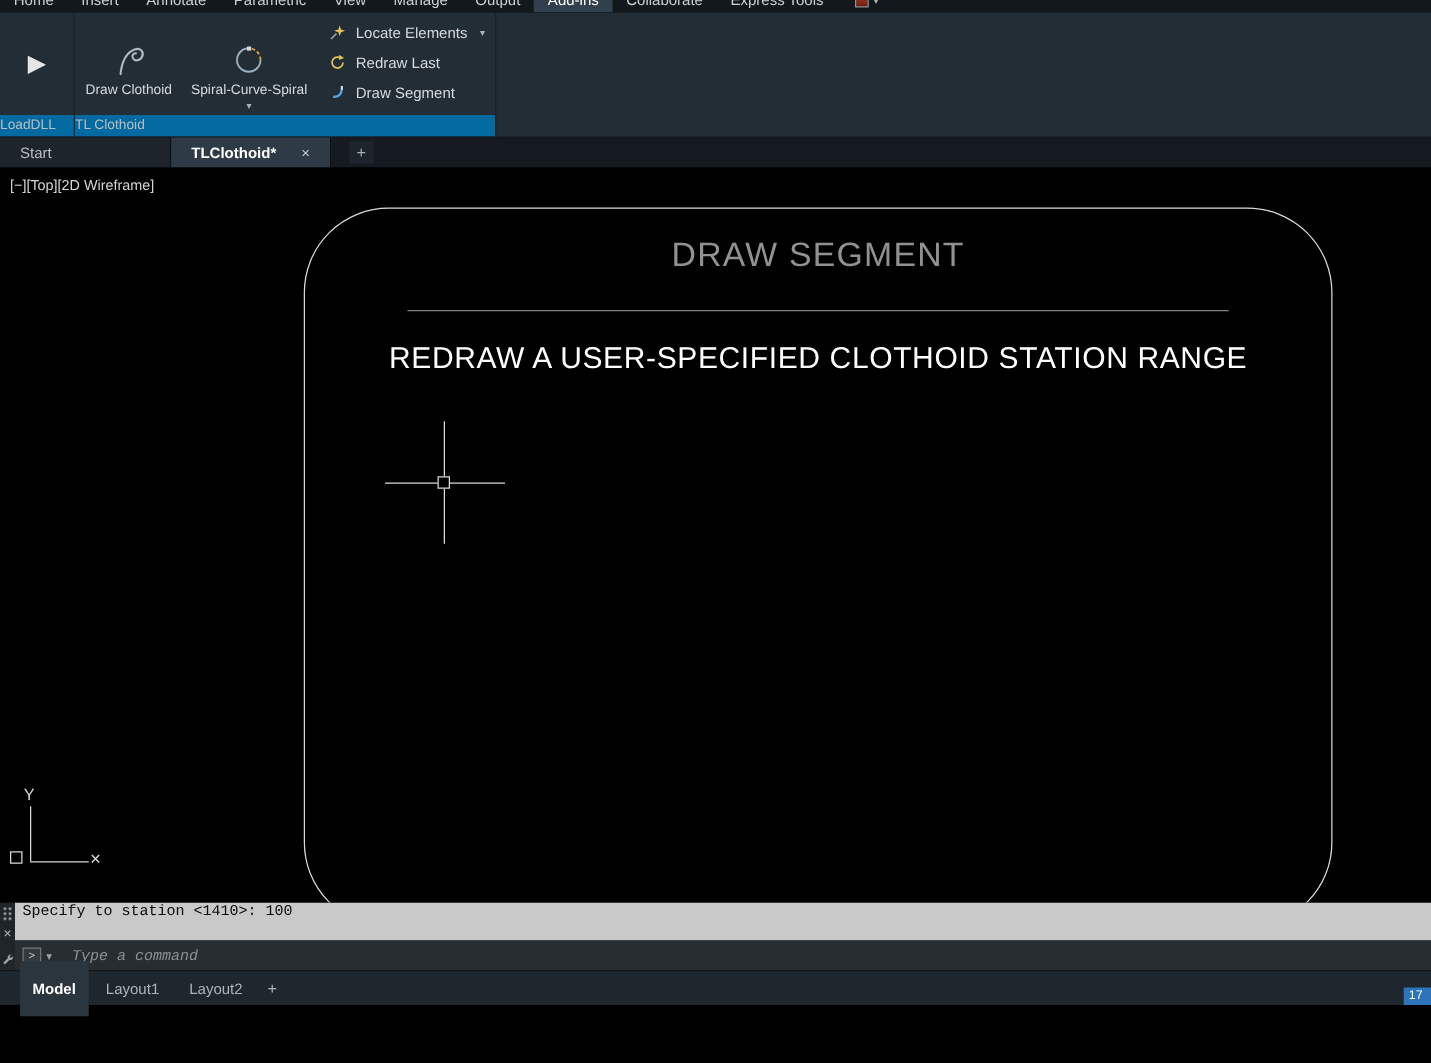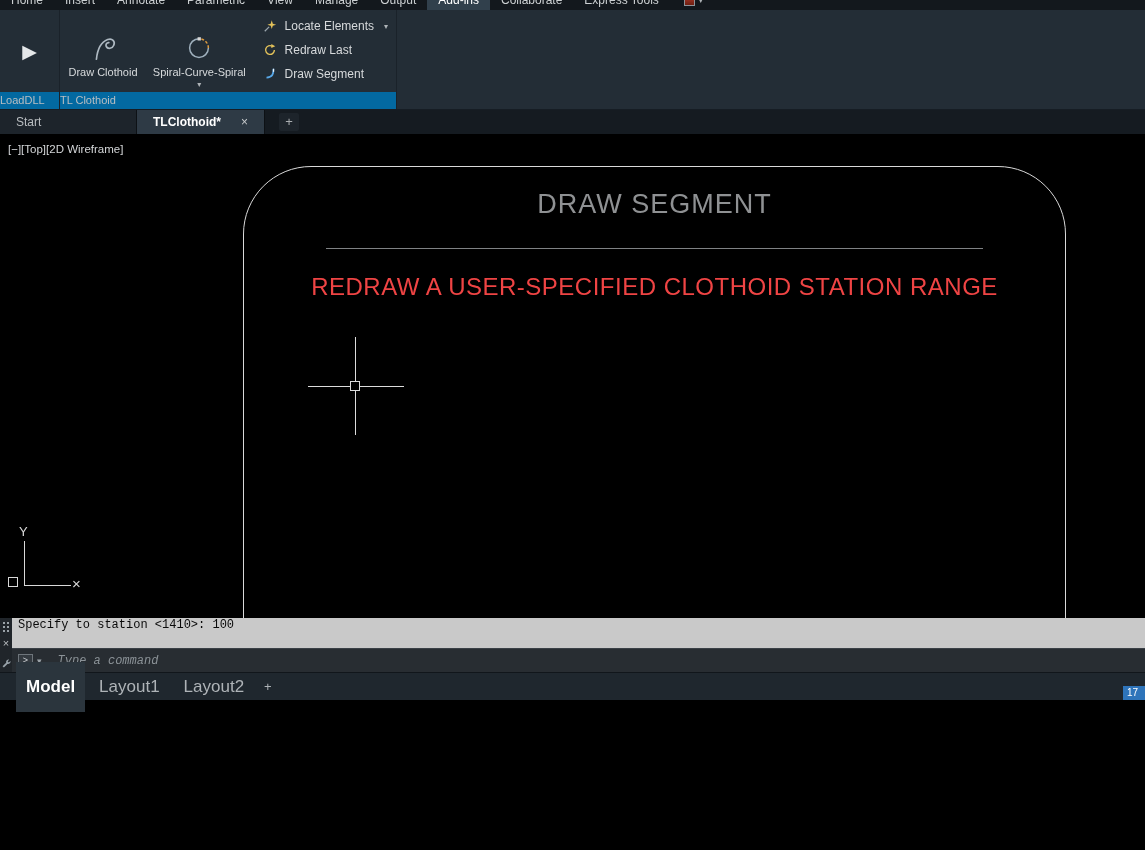--- a/index.html
+++ b/index.html
@@ -1,18 +1,18 @@
 <!DOCTYPE html>
 <html><head>
 <meta charset="utf-8">
 <style>
   * { margin:0; padding:0; box-sizing:border-box; }
   html,body { width:1145px; height:850px; overflow:hidden; background:#000;
               font-family:"Liberation Sans", sans-serif; }
-  .app { width:1145px; height:700px; display:flex; flex-direction:column; }
+  .app { width:1145px; height:804px; display:flex; flex-direction:column; }
 
   
   .menubar { height:10px; background:#13181d; overflow:hidden; flex:none; }
   .menubar-inner { display:flex; align-items:center; margin-top:-9px; height:19px; }
   .menu-tab { padding:0 11px; font-size:12px; color:#ccd0d2; line-height:19px; white-space:nowrap; cursor:default; }
   .menu-tab.active { background:#31404c; color:#fff; }
   .menu-extra { display:flex; align-items:center; gap:4px; margin-left:14px; }
   .menu-extra-ico { width:11px; height:11px; background:linear-gradient(#b23a2a,#6e1f12); border:1px solid #8d9298; }
   .menu-chevron { color:#aeb3b7; font-size:8px; }
 
@@ -50,21 +50,21 @@
   .canvas { flex:1; position:relative; background:#000; overflow:hidden; }
   .vp-controls { position:absolute; left:8px; top:9px; font-size:11.5px; color:#d4d6d8; display:flex; }
   .vp-controls span { cursor:default; }
 
   .overlay-box { position:absolute; left:243px; top:32px; width:823px; height:576px;
                  border:1px solid #d9d9d9; border-radius:68px; }
   .ov-title { position:absolute; top:22px; left:0; right:0; text-align:center;
               font-size:27px; color:#8f9193; letter-spacing:1px; }
   .ov-div { position:absolute; top:81px; left:82px; right:82px; height:1px; background:#7f8284; }
   .ov-sub { position:absolute; top:106px; left:0; right:0; text-align:center;
-            font-size:24px; color:#ef4444; letter-spacing:.5px; }
+            font-size:24px; color:#ffffff; letter-spacing:.5px; }
 
   .ch-v { position:absolute; left:355px; top:203px; width:1px; height:98px; background:#dcdcdc; }
   .ch-h { position:absolute; left:308px; top:252px; width:96px; height:1px; background:#dcdcdc; }
   .pickbox { position:absolute; left:350px; top:247px; width:10px; height:10px;
              border:1px solid #dcdcdc; background:#000; }
 
   .ucs { position:absolute; left:6px; bottom:22px; width:95px; height:72px; color:#d8d8d8; }
   .ucs-y { position:absolute; left:13px; top:0; font-size:13px; }
   .ucs-vline { position:absolute; left:18px; top:17px; width:1px; height:44px; background:#d8d8d8; }
   .ucs-hline { position:absolute; left:18px; top:61px; width:47px; height:1px; background:#d8d8d8; }
@@ -87,21 +87,21 @@
                      color:#cfd3d6; font-size:9px; line-height:11px; text-align:center; }
   .cmd-chevron { color:#9aa1a7; font-size:9px; }
   .cmd-input { flex:1; background:transparent; border:none; outline:none; margin-left:12px;
                font-family:"Liberation Mono","DejaVu Sans Mono",monospace; font-style:italic;
                font-size:12px; color:#ec4899; }
   .cmd-input::placeholder { color:#8b9297; font-style:italic; }
 
   
   .statusbar { height:28px; flex:none; background:#1f272e; border-top:1px solid #11161b;
                display:flex; align-items:center; padding-left:16px; gap:4px; position:relative; }
-  .sb-item { font-size:17px; color:#aeb3b7; padding:15px 10px; cursor:default; }
+  .sb-item { font-size:12px; color:#aeb3b7; padding:15px 10px; cursor:default; }
   .sb-item.model { color:#fff; font-weight:bold; background:#2b353d; }
   .sb-plus { font-size:13px; color:#aeb3b7; padding:4px 6px; cursor:default; }
   .sb-badge { position:absolute; right:0; bottom:0; width:22px; height:14px; background:#2e74ba;
               color:#fff; font-size:10px; line-height:14px; padding-left:4px; }
   svg { display:block; }
 </style>
 </head>
 <body>
 
 <div class="app">

